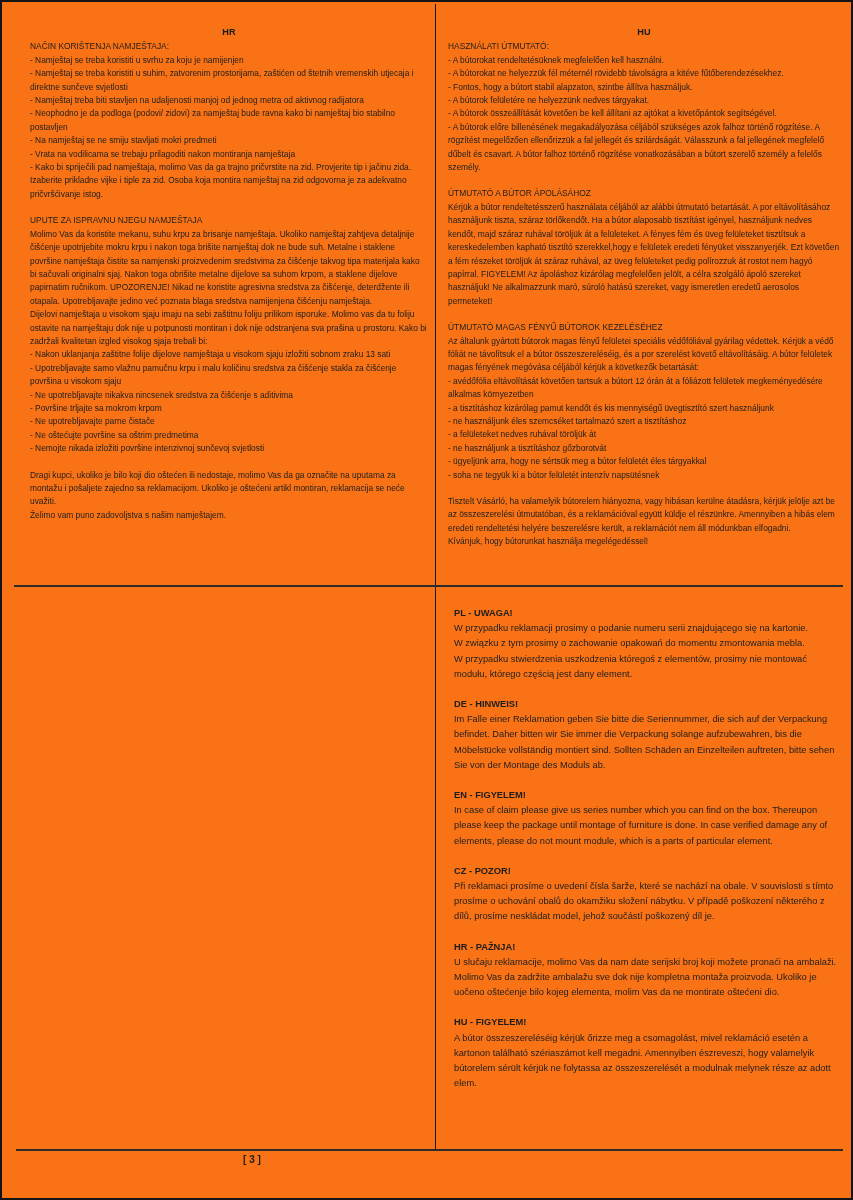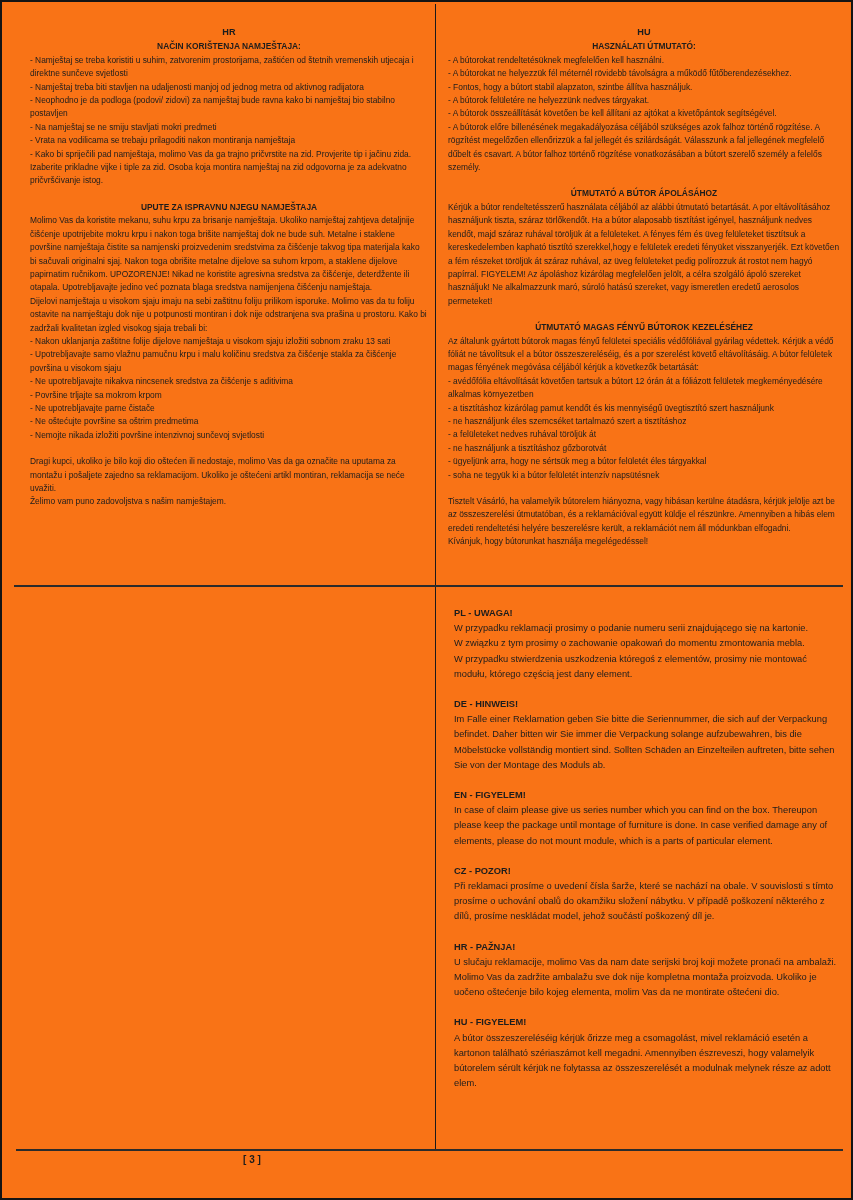--- a/index.html
+++ b/index.html
@@ -18,21 +18,21 @@
     position:absolute;
     color:#1d1d1d;
     font-size:8.4px;
     line-height:13.4px;
   }
   .col-left{left:28px;top:24px;width:398px;}
   .col-right{left:446px;top:24px;width:392px;}
   .lang-title{
     text-align:center;font-weight:bold;font-size:9.2px;margin-bottom:1px;
   }
-  .h{font-weight:bold;text-align:center;}
+  .h{font-weight:normal;}
   p{margin:0;}
   .sp{margin-top:13px;}
   .col-warnings{
     left:452px;top:604px;width:386px;
     font-size:9.3px;line-height:15.2px;color:#1d1d1d;
   }
   .warning{margin-bottom:15px;}
   .w-h{font-weight:bold;}
   .w-b{white-space:pre-line;}
   .vline{
@@ -48,20 +48,21 @@
   }
 </style>
 </head>
 <body>
 
 <div class="page">
 
   <div class="col col-left">
     <div class="lang-title">HR</div>
     <p class="h">NAČIN KORIŠTENJA NAMJEŠTAJA:</p>
+    <p>- Namještaj se treba koristiti u svrhu za koju je namijenjen</p>
     <p>- Namještaj se treba koristiti u suhim, zatvorenim prostorijama, zaštićen od štetnih vremenskih utjecaja i direktne sunčeve svjetlosti</p>
     <p>- Namještaj treba biti stavljen na udaljenosti manjoj od jednog metra od aktivnog radijatora</p>
     <p>- Neophodno je da podloga (podovi/ zidovi) za namještaj bude ravna kako bi namještaj bio stabilno postavljen</p>
     <p>- Na namještaj se ne smiju stavljati mokri predmeti</p>
     <p>- Vrata na vodilicama se trebaju prilagoditi nakon montiranja namještaja</p>
     <p>- Kako bi spriječili pad namještaja, molimo Vas da ga trajno pričvrstite na zid. Provjerite tip i jačinu zida. Izaberite prikladne vijke i tiple za zid. Osoba koja montira namještaj na zid odgovorna je za adekvatno pričvršćivanje istog.</p>
     <p class="h sp">UPUTE ZA ISPRAVNU NJEGU NAMJEŠTAJA</p>
     <p>Molimo Vas da koristite mekanu, suhu krpu za brisanje namještaja. Ukoliko namještaj zahtjeva detaljnije čišćenje upotrijebite mokru krpu i nakon toga brišite namještaj dok ne bude suh. Metalne i staklene površine namještaja čistite sa namjenski proizvedenim sredstvima za čišćenje takvog tipa materijala kako bi sačuvali originalni sjaj. Nakon toga obrišite metalne dijelove sa suhom krpom, a staklene dijelove papirnatim ručnikom. UPOZORENJE! Nikad ne koristite agresivna sredstva za čišćenje, deterdžente ili otapala. Upotrebljavajte jedino već poznata blaga sredstva namijenjena čišćenju namještaja.</p>
     <p>Dijelovi namještaja u visokom sjaju imaju na sebi zaštitnu foliju prilikom isporuke. Molimo vas da tu foliju ostavite na namještaju dok nije u potpunosti montiran i dok nije odstranjena sva prašina u prostoru. Kako bi zadržali kvalitetan izgled visokog sjaja trebali bi:</p>
     <p>- Nakon uklanjanja zaštitne folije dijelove namještaja u visokom sjaju izložiti sobnom zraku 13 sati</p>
@@ -72,21 +73,21 @@
     <p>- Ne oštećujte površine sa oštrim predmetima</p>
     <p>- Nemojte nikada izložiti površine intenzivnoj sunčevoj svjetlosti</p>
     <p class="sp">Dragi kupci, ukoliko je bilo koji dio oštećen ili nedostaje, molimo Vas da ga označite na uputama za montažu i pošaljete zajedno sa reklamacijom. Ukoliko je oštećeni artikl montiran, reklamacija se neće uvažiti.</p>
     <p>Želimo vam puno zadovoljstva s našim namještajem.</p>
   </div>
 
   <div class="col col-right">
     <div class="lang-title">HU</div>
     <p class="h">HASZNÁLATI ÚTMUTATÓ:</p>
     <p>- A bútorokat rendeltetésüknek megfelelően kell használni.</p>
-    <p>- A bútorokat ne helyezzük fél méternél rövidebb távolságra a működő fűtőberendezésekhez.</p>
+    <p>- A bútorokat ne helyezzük fél méternél rövidebb távolságra a kitéve fűtőberendezésekhez.</p>
     <p>- Fontos, hogy a bútort stabil alapzaton, szintbe állítva használjuk.</p>
     <p>- A bútorok felületére ne helyezzünk nedves tárgyakat.</p>
     <p>- A bútorok összeállítását követően be kell állítani az ajtókat a kivetőpántok segítségével.</p>
     <p>- A bútorok előre billenésének megakadályozása céljából szükséges azok falhoz történő rögzítése. A rögzítést megelőzően ellenőrizzük a fal jellegét és szilárdságát. Válasszunk a fal jellegének megfelelő dűbelt és csavart. A bútor falhoz történő rögzítése vonatkozásában a bútort szerelő személy a felelős személy.</p>
     <p class="h sp">ÚTMUTATÓ A BÚTOR ÁPOLÁSÁHOZ</p>
     <p>Kérjük a bútor rendeltetésszerű használata céljából az alábbi útmutató betartását. A por eltávolításához használjunk tiszta, száraz törlőkendőt. Ha a bútor alaposabb tisztítást igényel, használjunk nedves kendőt, majd száraz ruhával töröljük át a felületeket. A fényes fém és üveg felületeket tisztítsuk a kereskedelemben kapható tisztító szerekkel,hogy e felületek eredeti fényüket visszanyerjék. Ezt követően a fém részeket töröljük át száraz ruhával, az üveg felületeket pedig polírozzuk át rostot nem hagyó papírral. FIGYELEM! Az ápoláshoz kizárólag megfelelően jelölt, a célra szolgáló ápoló szereket használjuk! Ne alkalmazzunk maró, súroló hatású szereket, vagy ismeretlen eredetű aerosolos permeteket!</p>
     <p class="h sp">ÚTMUTATÓ MAGAS FÉNYŰ BÚTOROK KEZELÉSÉHEZ</p>
     <p>Az általunk gyártott bútorok magas fényű felületei speciális védőfóliával gyárilag védettek. Kérjük a védő fóliát ne távolítsuk el a bútor összeszereléséig, és a por szerelést követő eltávolításáig. A bútor felületek magas fényének megóvása céljából kérjük a következők betartását:</p>
     <p>- avédőfólia eltávolítását követően tartsuk a bútort 12 órán át a fóliázott felületek megkeményedésére alkalmas környezetben</p>
     <p>- a tisztításhoz kizárólag pamut kendőt és kis mennyiségű üvegtisztító szert használjunk</p>

